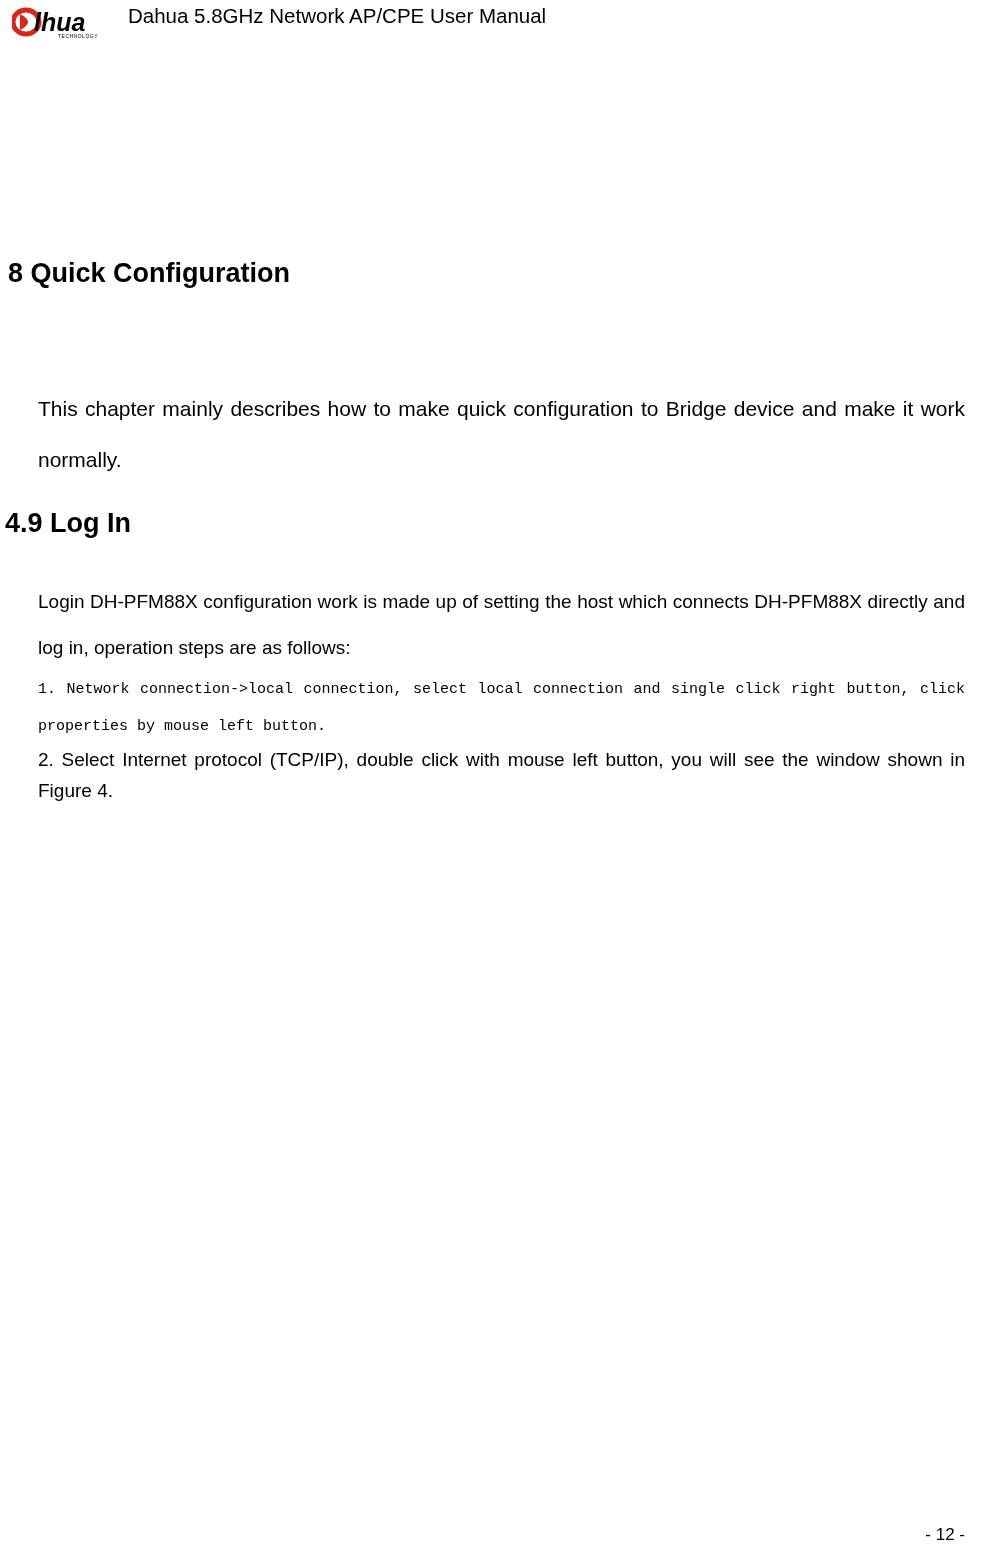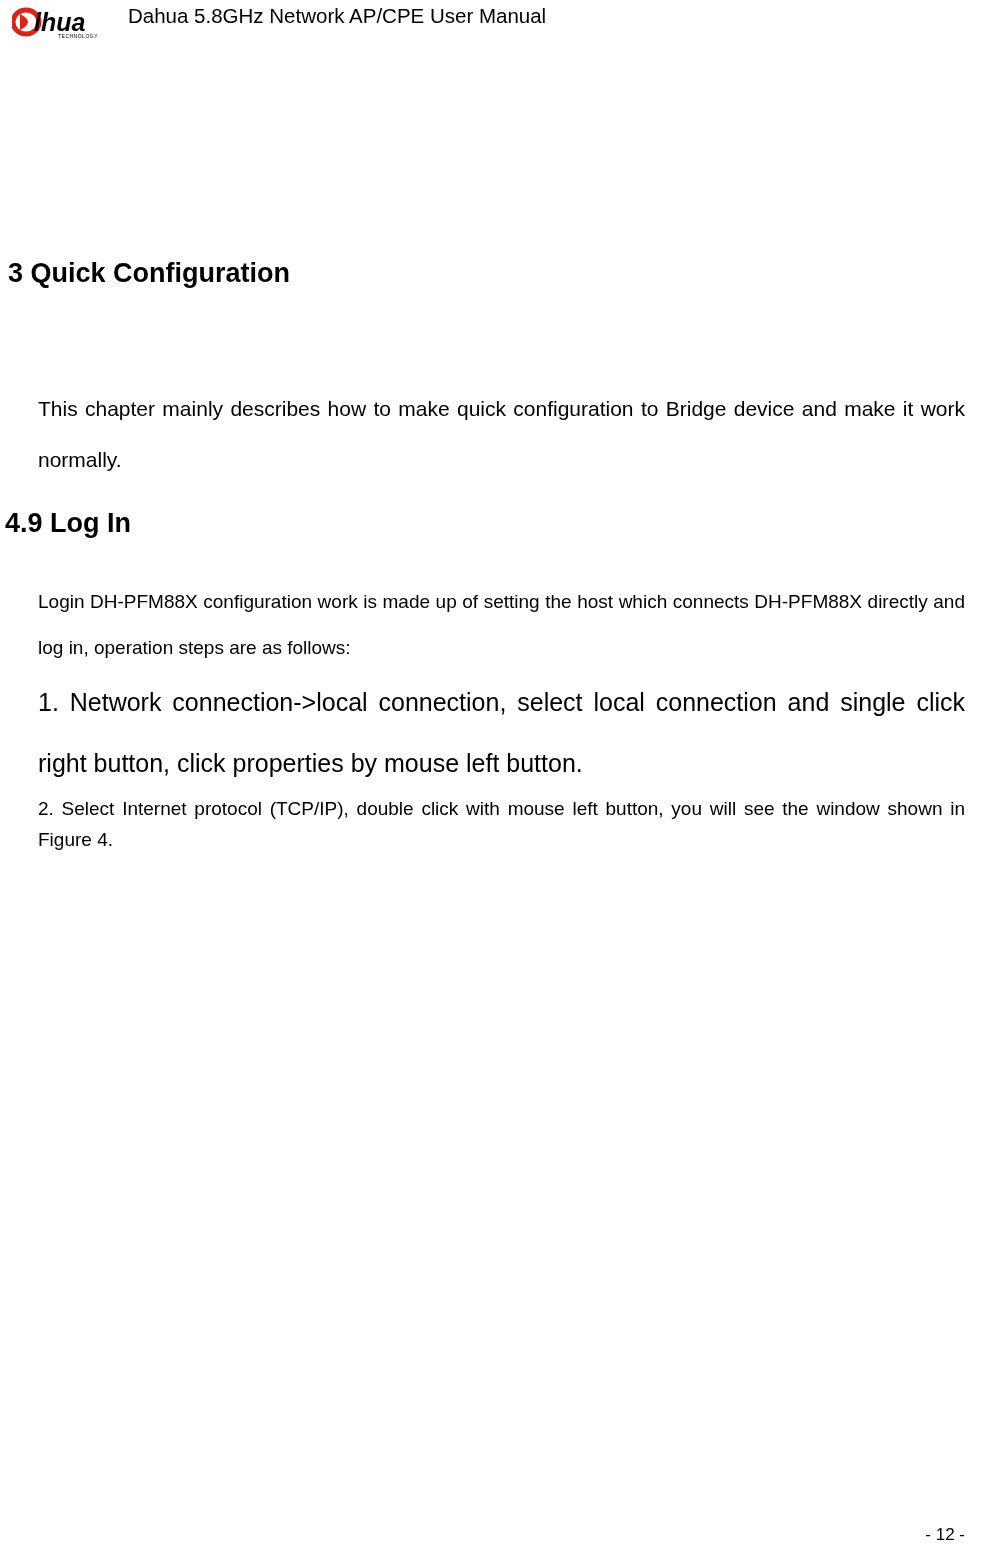--- a/index.html
+++ b/index.html
@@ -57,24 +57,25 @@
       margin-top: 22px;
       margin-left: -33px;
     }
     .login-para {
       font-size: 19px;
       margin-top: 40px;
       line-height: 2.45;
       text-align: justify;
     }
     .step1-para {
-      font-size: 25px;
+      font-size: 15px;
       margin-top: 0;
       line-height: 2.45;
       text-align: justify;
+      font-family: Liberation Mono, monospace;
     }
     .step2-para {
       font-size: 19px;
       line-height: 1.6;
       text-align: justify;
     }
     .page-number {
       position: absolute;
       bottom: 20px;
       right: 38px;
@@ -90,21 +91,21 @@
       <ellipse cx="14" cy="18" rx="13" ry="12" fill="none" stroke="#d9261c" stroke-width="5"></ellipse>
       <path d="M 8 10 Q 24 18 8 26" fill="#d9261c"></path>
       <text x="22" y="27" font-family="Arial" font-size="25" font-weight="bold" font-style="italic" fill="#000">lhua</text>
       <text x="46" y="34" font-family="Arial" font-size="5" fill="#000" letter-spacing="0.5">TECHNOLOGY</text>
     </svg>
   </div>
   <div class="header-title">Dahua 5.8GHz Network AP/CPE User Manual</div>
 </div>
 
 <div class="content">
-  <h1 class="chapter-heading">3  Quick Configuration</h1>
+  <h1 class="chapter-heading">8  Quick Configuration</h1>
   <p class="intro-para">This chapter mainly describes how to make quick configuration to Bridge device and make it work normally.</p>
   <h2 class="section-heading">4.9 Log In</h2>
   <p class="login-para">Login DH-PFM88X configuration work is made up of setting the host which connects DH-PFM88X directly and log in, operation steps are as follows:</p>
   <p class="step1-para">1. Network connection-&gt;local connection, select local connection and single click right button, click properties by mouse left button.</p>
   <p class="step2-para">2. Select Internet protocol (TCP/IP), double click with mouse left button, you will see the window shown in Figure 4.</p>
 </div>
 
 <div class="page-number">-  12  -</div>
 
 </body></html>

